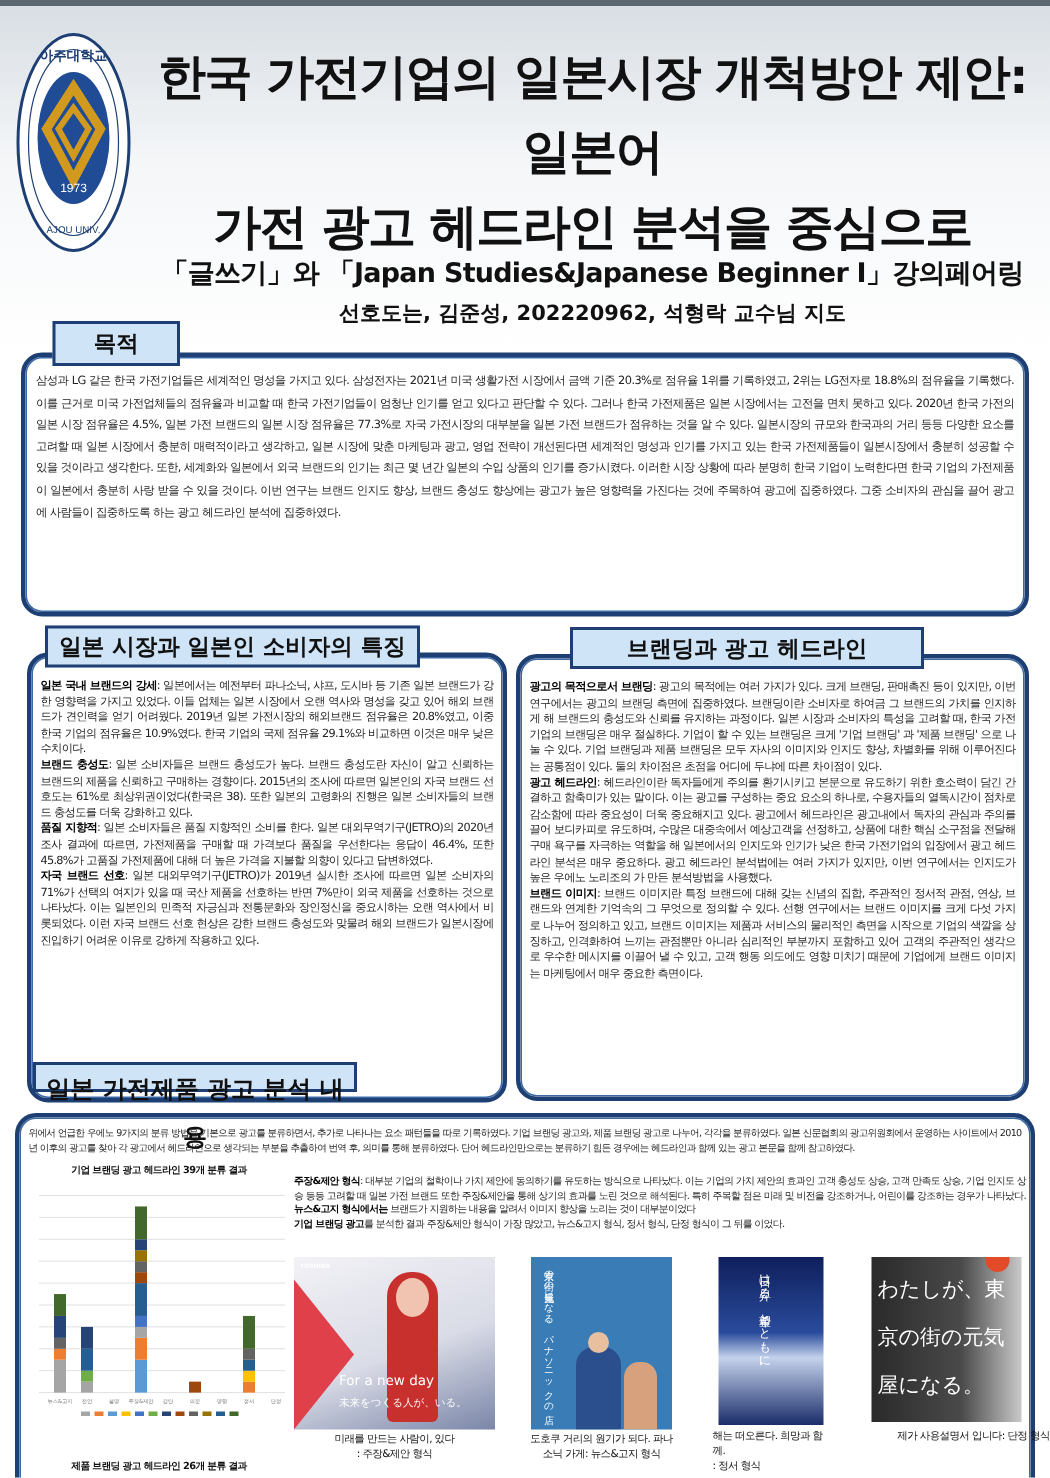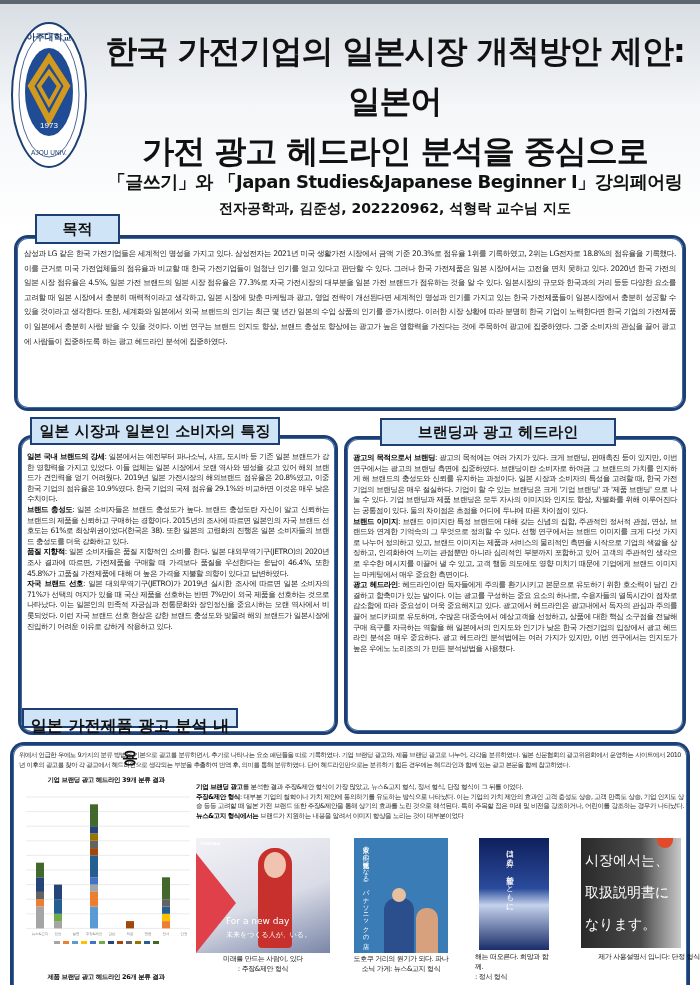--- a/index.html
+++ b/index.html
@@ -63,21 +63,21 @@
   <text x="40" y="108" text-anchor="middle" font-size="8" fill="#fff" font-family="Liberation Sans, sans-serif">1973</text>
   <text x="40" y="20" text-anchor="middle" font-size="9" fill="#1d3f73" font-weight="bold" font-family="DejaVu Sans, sans-serif">아주대학교</text>
   <text x="40" y="135" text-anchor="middle" font-size="6.5" fill="#1d3f73" font-family="Liberation Sans, sans-serif">AJOU UNIV.</text>
 </svg>
 
 <div class="title">
   <div>한국 가전기업의 일본시장 개척방안 제안: 일본어</div>
   <div>가전 광고 헤드라인 분석을 중심으로</div>
 </div>
 <div class="subtitle">「글쓰기」와 「Japan Studies&amp;Japanese Beginner I」강의페어링</div>
-<div class="author">전자공학과, 김준성, 202220962, 석형락 교수님 지도</div>
+<div class="author">선호도는, 김준성, 202220962, 석형락 교수님 지도</div>
 
 <div class="section-tab" style="left:35px;top:214px;width:85px;height:30px;font-size:15px;line-height:26px;">
   <span>목적</span>
 </div>
 <div class="box" style="left:14px;top:235px;width:672px;height:176px;padding:9px 7px 4px 7px;">
   <p class="box-text">삼성과 LG 같은 한국 가전기업들은 세계적인 명성을 가지고 있다. 삼성전자는 2021년 미국 생활가전 시장에서 금액 기준 20.3%로 점유율 1위를 기록하였고, 2위는 LG전자로 18.8%의 점유율을 기록했다. 이를 근거로 미국 가전업체들의 점유율과 비교할 때 한국 가전기업들이 엄청난 인기를 얻고 있다고 판단할 수 있다. 그러나 한국 가전제품은 일본 시장에서는 고전을 면치 못하고 있다. 2020년 한국 가전의 일본 시장 점유율은 4.5%, 일본 가전 브랜드의 일본 시장 점유율은 77.3%로 자국 가전시장의 대부분을 일본 가전 브랜드가 점유하는 것을 알 수 있다. 일본시장의 규모와 한국과의 거리 등등 다양한 요소를 고려할 때 일본 시장에서 충분히 매력적이라고 생각하고, 일본 시장에 맞춘 마케팅과 광고, 영업 전략이 개선된다면 세계적인 명성과 인기를 가지고 있는 한국 가전제품들이 일본시장에서 충분히 성공할 수 있을 것이라고 생각한다. 또한, 세계화와 일본에서 외국 브랜드의 인기는 최근 몇 년간 일본의 수입 상품의 인기를 증가시켰다. 이러한 시장 상황에 따라 분명히 한국 기업이 노력한다면 한국 기업의 가전제품이 일본에서 충분히 사랑 받을 수 있을 것이다. 이번 연구는 브랜드 인지도 향상, 브랜드 충성도 향상에는 광고가 높은 영향력을 가진다는 것에 주목하여 광고에 집중하였다. 그중 소비자의 관심을 끌어 광고에 사람들이 집중하도록 하는 광고 헤드라인 분석에 집중하였다.</p>
 </div>
 
 <div class="section-tab" style="left:30px;top:417px;width:250px;height:28px;font-size:15px;line-height:24px;">
   <span>일본 시장과 일본인 소비자의 특징</span>
@@ -90,22 +90,22 @@
     <p><b>자국 브랜드 선호</b><span>: 일본 대외무역기구(JETRO)가 2019년 실시한 조사에 따르면 일본 소비자의 71%가 선택의 여지가 있을 때 국산 제품을 선호하는 반면 7%만이 외국 제품을 선호하는 것으로 나타났다. 이는 일본인의 민족적 자긍심과 전통문화와 장인정신을 중요시하는 오랜 역사에서 비롯되었다. 이런 자국 브랜드 선호 현상은 강한 브랜드 충성도와 맞물려 해외 브랜드가 일본시장에 진입하기 어려운 이유로 강하게 작용하고 있다.</span></p>
   </div>
 </div>
 
 <div class="section-tab" style="left:380px;top:418px;width:236px;height:28px;font-size:15px;line-height:24px;">
   <span>브랜딩과 광고 헤드라인</span>
 </div>
 <div class="box" style="left:344px;top:436px;width:342px;height:298px;padding:14px 6px 4px 6px;">
   <div class="mid-text">
     <p><b>광고의 목적으로서 브랜딩</b><span>: 광고의 목적에는 여러 가지가 있다. 크게 브랜딩, 판매촉진 등이 있지만, 이번 연구에서는 광고의 브랜딩 측면에 집중하였다. 브랜딩이란 소비자로 하여금 그 브랜드의 가치를 인지하게 해 브랜드의 충성도와 신뢰를 유지하는 과정이다. 일본 시장과 소비자의 특성을 고려할 때, 한국 가전 기업의 브랜딩은 매우 절실하다. 기업이 할 수 있는 브랜딩은 크게 '기업 브랜딩' 과 '제품 브랜딩' 으로 나눌 수 있다. 기업 브랜딩과 제품 브랜딩은 모두 자사의 이미지와 인지도 향상, 차별화를 위해 이루어진다는 공통점이 있다. 둘의 차이점은 초점을 어디에 두냐에 따른 차이점이 있다.</span></p>
+    <p><b>광고 헤드라인</b><span>: 헤드라인이란 독자들에게 주의를 환기시키고 본문으로 유도하기 위한 호소력이 담긴 간결하고 함축미가 있는 말이다. 이는 광고를 구성하는 중요 요소의 하나로, 수용자들의 열독시간이 점차로 감소함에 따라 중요성이 더욱 중요해지고 있다. 광고에서 헤드라인은 광고내에서 독자의 관심과 주의를 끌어 보디카피로 유도하며, 수많은 대중속에서 예상고객을 선정하고, 상품에 대한 핵심 소구점을 전달해 구매 욕구를 자극하는 역할을 해 일본에서의 인지도와 인기가 낮은 한국 가전기업의 입장에서 광고 헤드라인 분석은 매우 중요하다. 광고 헤드라인 분석법에는 여러 가지가 있지만, 이번 연구에서는 인지도가 높은 우에노 노리조의 가 만든 분석방법을 사용했다.</span></p>
     <p><b>브랜드 이미지</b><span>: 브랜드 이미지란 특정 브랜드에 대해 갖는 신념의 집합, 주관적인 정서적 관점, 연상, 브랜드와 연계한 기억속의 그 무엇으로 정의할 수 있다. 선행 연구에서는 브랜드 이미지를 크게 다섯 가지로 나누어 정의하고 있고, 브랜드 이미지는 제품과 서비스의 물리적인 측면을 시작으로 기업의 색깔을 상징하고, 인격화하여 느끼는 관점뿐만 아니라 심리적인 부분까지 포함하고 있어 고객의 주관적인 생각으로 우수한 메시지를 이끌어 낼 수 있고, 고객 행동 의도에도 영향 미치기 때문에 기업에게 브랜드 이미지는 마케팅에서 매우 중요한 측면이다.</span></p>
-    <p><b>광고 헤드라인</b><span>: 헤드라인이란 독자들에게 주의를 환기시키고 본문으로 유도하기 위한 호소력이 담긴 간결하고 함축미가 있는 말이다. 이는 광고를 구성하는 중요 요소의 하나로, 수용자들의 열독시간이 점차로 감소함에 따라 중요성이 더욱 중요해지고 있다. 광고에서 헤드라인은 광고내에서 독자의 관심과 주의를 끌어 보디카피로 유도하며, 수많은 대중속에서 예상고객을 선정하고, 상품에 대한 핵심 소구점을 전달해 구매 욕구를 자극하는 역할을 해 일본에서의 인지도와 인기가 낮은 한국 가전기업의 입장에서 광고 헤드라인 분석은 매우 중요하다. 광고 헤드라인 분석법에는 여러 가지가 있지만, 이번 연구에서는 인지도가 높은 우에노 노리조의 가 만든 분석방법을 사용했다.</span></p>
   </div>
 </div>
 
 <div class="section-tab" style="left:22px;top:708px;width:216px;height:20px;font-size:16px;line-height:32px;">
   <span>일본 가전제품 광고 분석 내용</span>
 </div>
 <div class="box" style="left:10px;top:742px;width:680px;height:260px;border-bottom:none;border-radius:14px 14px 0 0;padding:5px 6px;">
   <p class="mid-text" style="font-size:6.4px;line-height:10px;">위에서 언급한 우에노 9가지의 분류 방법을 기본으로 광고를 분류하면서, 추가로 나타나는 요소 패턴들을 따로 기록하였다. 기업 브랜딩 광고와, 제품 브랜딩 광고로 나누어, 각각을 분류하였다. 일본 신문협회의 광고위원회에서 운영하는 사이트에서 2010년 이후의 광고를 찾아 각 광고에서 헤드라인으로 생각되는 부분을 추출하여 번역 후, 의미를 통해 분류하였다. 단어 헤드라인만으로는 분류하기 힘든 경우에는 헤드라인과 함께 있는 광고 본문을 함께 참고하였다.</p>
 </div>
 
@@ -177,22 +177,22 @@
       <span style="width:6px;height:3px;background:#9e480e"></span>
     <span style="width:6px;height:3px;background:#636363"></span>
       <span style="width:6px;height:3px;background:#997300"></span>
     <span style="width:6px;height:3px;background:#255e91"></span>
       <span style="width:6px;height:3px;background:#43682b"></span>
   </div>
 </div>
 <div class="chart-title" style="position:absolute;left:18px;top:973px;width:176px;">제품 브랜딩 광고 헤드라인 26개 분류 결과</div>
 
 <div class="mid-text" style="position:absolute;left:196px;top:783px;width:488px;font-size:6.6px;line-height:9.6px;">
+  <p><b>주장&amp;제안 형식</b><span>: 대부분 기업의 철학이나 가치 제안에 동의하기를 유도하는 방식으로 나타났다. 이는 기업의 가치 제안의 효과인 고객 충성도 상승, 고객 만족도 상승, 기업 인지도 상승 등등 고려할 때 일본 가전 브랜드 또한 주장&amp;제안을 통해 상기의 효과를 노린 것으로 해석된다. 특히 주목할 점은 미래 및 비전을 강조하거나, 어린이를 강조하는 경우가 나타났다.</span> <b>뉴스&amp;고지 형식에서는</b><span> 브랜드가 지원하는 내용을 알려서 이미지 향상을 노리는 것이 대부분이었다</span></p>
   <p><b>기업 브랜딩 광고</b><span>를 분석한 결과 주장&amp;제안 형식이 가장 많았고, 뉴스&amp;고지 형식, 정서 형식, 단정 형식이 그 뒤를 이었다.</span></p>
-  <p><b>주장&amp;제안 형식</b><span>: 대부분 기업의 철학이나 가치 제안에 동의하기를 유도하는 방식으로 나타났다. 이는 기업의 가치 제안의 효과인 고객 충성도 상승, 고객 만족도 상승, 기업 인지도 상승 등등 고려할 때 일본 가전 브랜드 또한 주장&amp;제안을 통해 상기의 효과를 노린 것으로 해석된다. 특히 주목할 점은 미래 및 비전을 강조하거나, 어린이를 강조하는 경우가 나타났다.</span> <b>뉴스&amp;고지 형식에서는</b><span> 브랜드가 지원하는 내용을 알려서 이미지 향상을 노리는 것이 대부분이었다</span></p>
 </div>
 
 <div class="ad-img" style="left:196px;top:838px;width:134px;height:115px;background:linear-gradient(160deg,#f2f2f6 0%,#d9dbe6 55%,#7a86a8 100%);">
   <div style="position:absolute;left:0;top:15px;width:0;height:0;border-top:50px solid transparent;border-bottom:50px solid transparent;border-left:40px solid #e0404a;"></div>
   <div style="position:absolute;left:62px;top:10px;width:34px;height:100px;background:#c7302c;border-radius:16px 16px 4px 4px;"></div>
   <div style="position:absolute;left:68px;top:14px;width:22px;height:26px;background:#f0c4b0;border-radius:50%;"></div>
   <div style="position:absolute;left:4px;top:3px;font-size:4px;color:#fff;font-weight:bold;">TOSHIBA</div>
   <div style="position:absolute;left:30px;top:78px;font-size:9px;color:#fff;">For a new day</div>
   <div style="position:absolute;left:30px;top:92px;font-size:7px;color:#fff;font-family:'DejaVu Serif',serif;">未来をつくる人が、いる。</div>
 </div>
@@ -208,15 +208,15 @@
 <div class="ad-caption" style="left:352px;top:954px;width:98px;">도호쿠 거리의 원기가 되다. 파나소닉 가게: 뉴스&amp;고지 형식</div>
 
 <div class="ad-img" style="left:479px;top:838px;width:70px;height:112px;background:linear-gradient(180deg,#0f1f5c 0%,#2a4b9c 45%,#c4d2ec 60%,#1a2d6a 100%);">
   <div style="position:absolute;left:24px;top:6px;font-size:8px;color:#fff;writing-mode:vertical-rl;height:100px;line-height:12px;font-family:'DejaVu Serif',serif;">日は昇る。希望とともに。</div>
 </div>
 <div class="ad-caption" style="left:475px;top:952px;width:80px;text-align:left;white-space:pre-line;">해는 떠오른다. 희망과 함께.
 : 정서 형식</div>
 
 <div class="ad-img" style="left:581px;top:838px;width:100px;height:110px;background:linear-gradient(90deg,#2a2a2a 0%,#4a4a4a 60%,#c9c9c9 100%);">
   <div style="position:absolute;right:8px;top:0;width:16px;height:10px;background:#e24a2a;border-radius:0 0 8px 8px;"></div>
-  <div style="position:absolute;left:4px;top:6px;width:92px;font-size:14px;line-height:32px;color:#fff;font-family:'DejaVu Serif',serif;">시장에서는、取扱説明書になります。</div>
+  <div style="position:absolute;left:4px;top:6px;width:92px;font-size:14px;line-height:32px;color:#fff;font-family:'DejaVu Serif',serif;">わたしが、東京の街の元気屋になる。</div>
 </div>
 <div class="ad-caption" style="left:581px;top:952px;width:104px;margin-left:16px;">제가 사용설명서 입니다: 단정 형식</div>
 
 </body></html>

